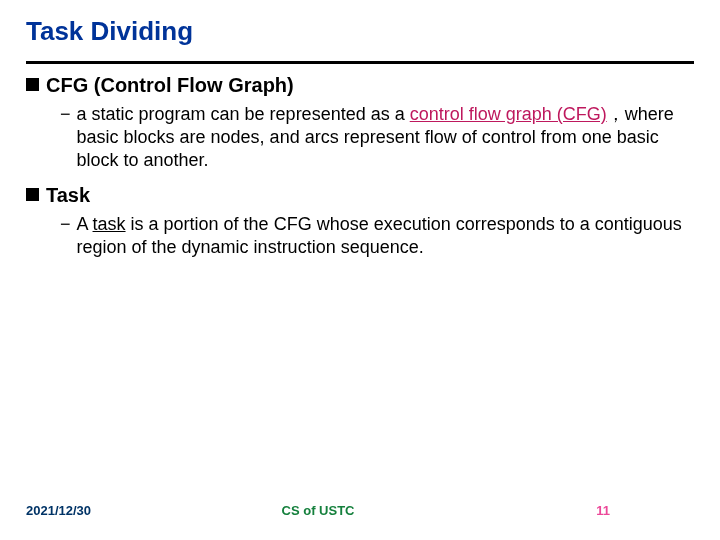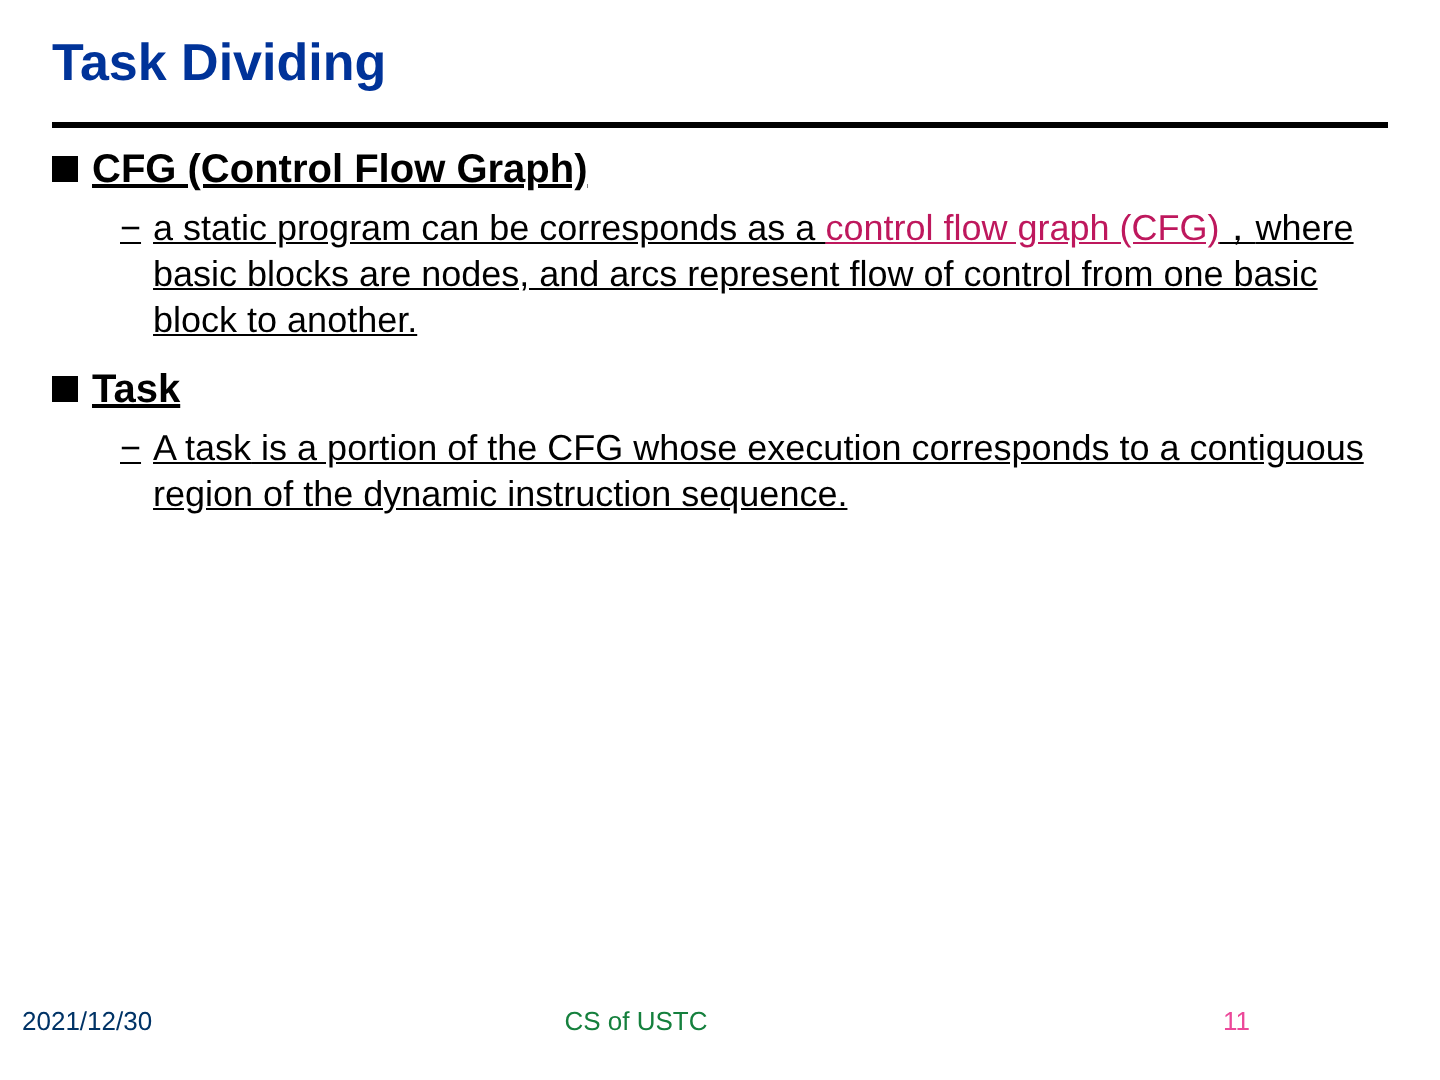--- a/index.html
+++ b/index.html
@@ -1,51 +1,51 @@
 <!DOCTYPE html>
 <html><head>
 <meta charset="utf-8">
 <style>
   * { margin: 0; padding: 0; box-sizing: border-box; }
   html, body { width: 720px; height: 540px; font-family: Arial, "Helvetica Neue", Helvetica, sans-serif; background: #fff; color: #000; }
   .slide { width: 720px; height: 540px; position: relative; padding: 16px 26px 0 26px; border-radius: 16px; }
   .title { color: #003399; font-weight: bold; font-size: 26px; padding-bottom: 8px; }
   .rule { border: 0; border-top: 3px solid #000; margin: 6px 0 10px 0; }
-  .section { margin-top: 6px; text-decoration: underline; }
+  .section { margin-top: 6px; }
   .bullet-row { display: flex; align-items: flex-start; }
   .square { width: 13px; height: 13px; background: #000; flex: 0 0 13px; margin-top: 4px; margin-right: 7px; }
   .section-title { font-weight: bold; font-size: 20px; line-height: 1.15; }
   .sub { margin: 6px 0 12px 34px; display: flex; align-items: flex-start; }
   .dash { flex: 0 0 auto; font-size: 18px; line-height: 1.25; margin-right: 6px; }
   .sub-text { font-size: 18px; line-height: 1.28; }
   .red-underline { color: #be185d; text-decoration: underline; }
   .black-underline { text-decoration: underline; }
   .comma { font-size: 18px; }
-  .footer { position: absolute; left: 0; bottom: 22px; width: 636px; display: flex; justify-content: space-between; align-items: center; padding: 0 11px; font-size: 13px; font-weight: normal; }
+  .footer { position: absolute; left: 0; bottom: 22px; width: 636px; display: flex; justify-content: space-between; align-items: center; padding: 0 26px; font-size: 13px; font-weight: bold; }
   .footer-date { color: #003366; }
   .footer-center { color: #15803d; position: absolute; left: 50%; transform: translateX(-50%); }
   .footer-page { color: #ec4899; }
 </style>
 </head>
 <body>
 
 <div class="slide">
 
   <div class="title">Task Dividing</div>
   <hr class="rule">
 
   <div class="section">
     <div class="bullet-row">
       <span class="square"></span>
       <span class="section-title">CFG (Control Flow Graph)</span>
     </div>
     <div class="sub">
       <span class="dash">−</span>
       <span class="sub-text">
-        <span>a static program can be corresponds as a </span><span class="red-underline">control flow graph (CFG)</span><span class="comma">，</span><span>where basic blocks are nodes, and arcs represent flow of control from one basic block to another.</span>
+        <span>a static program can be represented as a </span><span class="red-underline">control flow graph (CFG)</span><span class="comma">，</span><span>where basic blocks are nodes, and arcs represent flow of control from one basic block to another.</span>
       </span>
     </div>
   </div>
 
   <div class="section">
     <div class="bullet-row">
       <span class="square"></span>
       <span class="section-title">Task</span>
     </div>
     <div class="sub">

